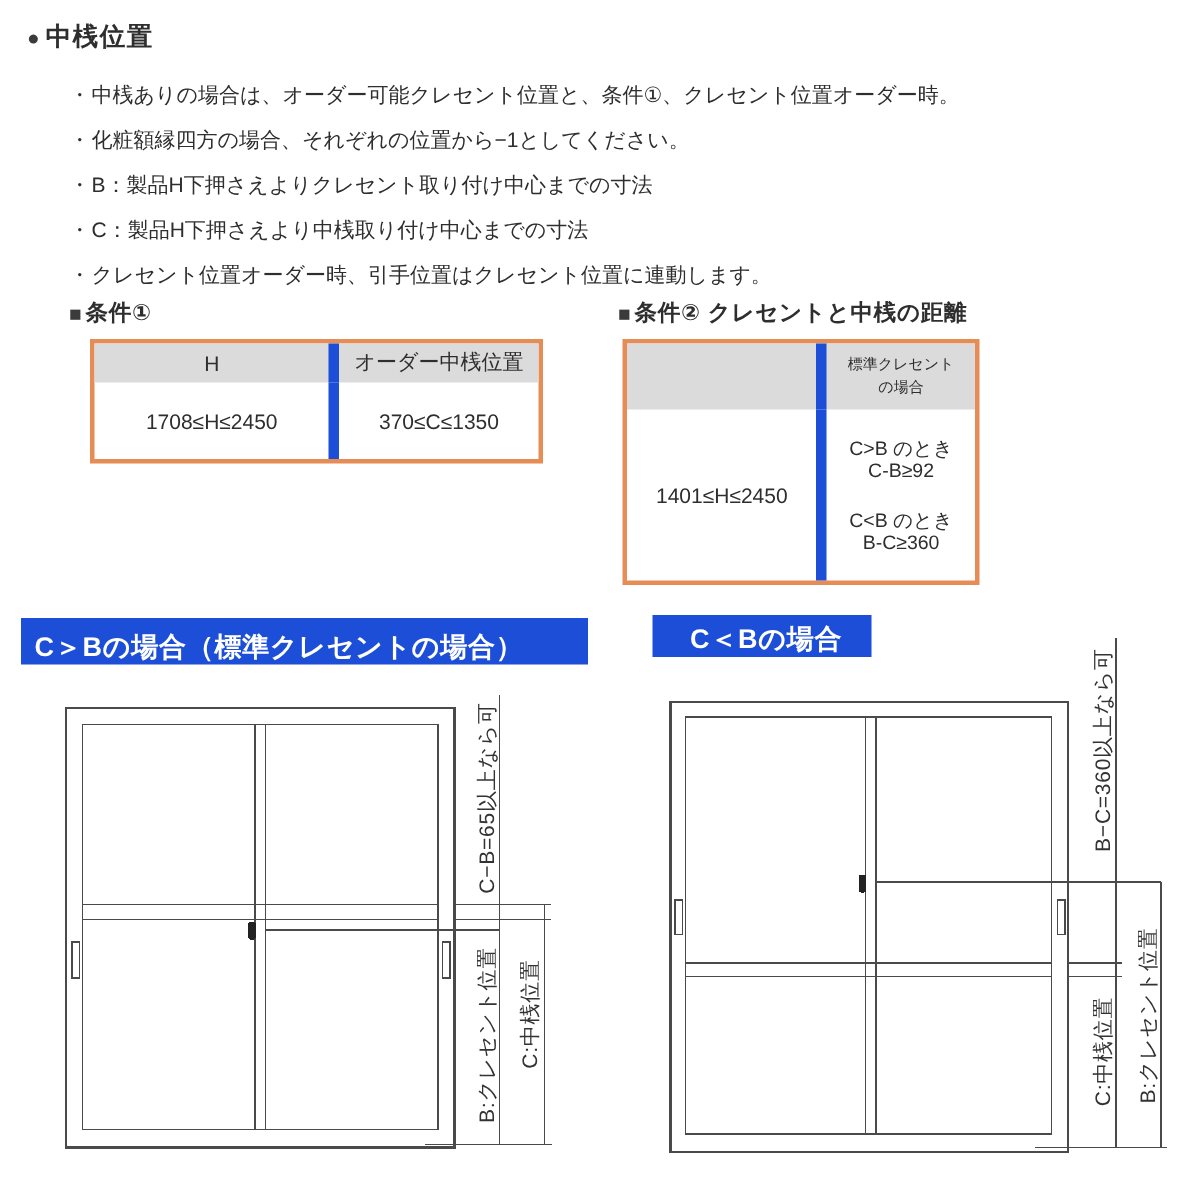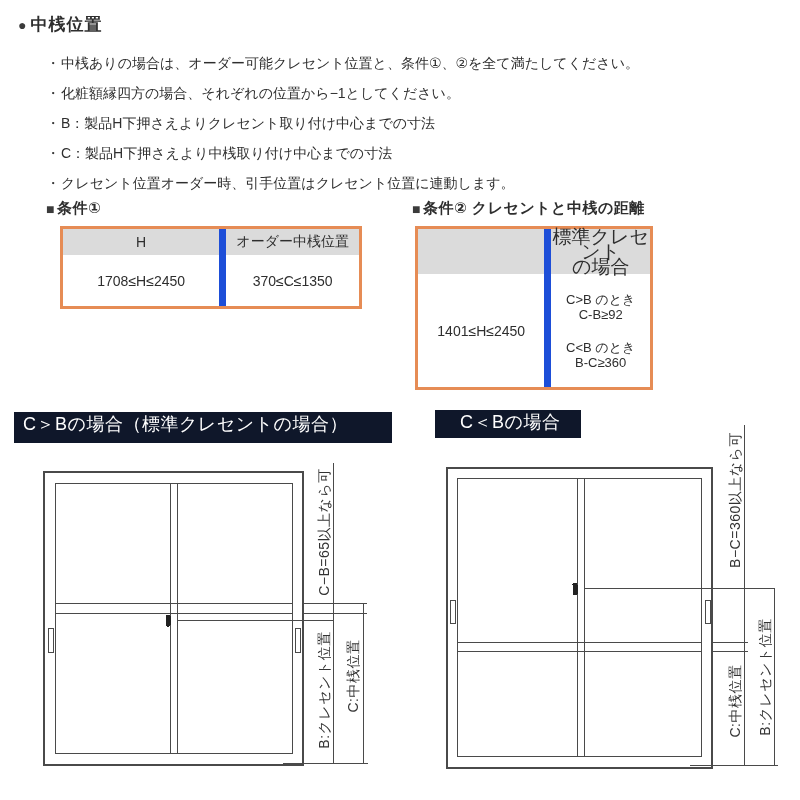--- a/index.html
+++ b/index.html
@@ -30,26 +30,26 @@
   table.spec th,table.spec td{border:7px solid #1d4ed8;padding:0;}
   table.spec th{background:#DBDBDB;font-weight:normal;}
   table.spec tr>*:first-child{border-left:none;}
   table.spec tr>*:last-child{border-right:none;}
   table.spec tr:first-child>*{border-top:none;}
   table.spec tr:last-child>*{border-bottom:none;}
   #t1 thead tr{height:26px;}
   #t1 col.c1{width:54%;} #t1 col.c2{width:46%;}
   #t2 thead tr{height:44px;}
   #t2 col.c1{width:56%;} #t2 col.c2{width:44%;}
-  #t2 th{font-size:19px;line-height:15px;}
+  #t2 th{font-size:10px;line-height:15px;}
   #t2 .cases{font-size:13px;line-height:15px;margin-top:10px;}
   #t2 .case + .case{margin-top:18px;}
   
-  .bar{position:absolute;background:#0f172a;color:#ffffff;font-weight:normal;font-size:18px;
-    display:flex;align-items:flex-start;padding:0 9px;box-sizing:border-box;letter-spacing:0.5px;
+  .bar{position:absolute;background:#1d4ed8;color:#ffffff;font-weight:bold;font-size:18px;
+    display:flex;align-items:flex-end;padding:0 9px;box-sizing:border-box;letter-spacing:0.5px;
     white-space:nowrap;}
   #bar-left{left:14px;top:412px;width:378px;height:31px;}
   #bar-right{left:435px;top:410px;width:146px;height:28px;padding-left:25px;}
   
   .diagram{position:absolute;}
   #diag-left{left:0;top:440px;}
   #diag-right{left:400px;top:400px;}
   .ln{stroke:#4a4a4a;stroke-width:1;fill:none;}
   .frame{stroke:#4a4a4a;stroke-width:1.4;fill:none;}
   .diagram text{font-size:14px;fill:#333;letter-spacing:0.5px;}
@@ -60,21 +60,21 @@
 <div id="canvas">
 
   <div class="heading">
     <span class="marker">●</span>
     <span>中桟位置</span>
   </div>
 
   <ul class="bullets">
     <li>
       <span class="bdot">・</span>
-      <span>中桟ありの場合は、オーダー可能クレセント位置と、条件①、②を全て満たしてください。</span>
+      <span>中桟ありの場合は、オーダー可能クレセント位置と、条件①、クレセント位置オーダー時。</span>
     </li>
     <li>
       <span class="bdot">・</span>
       <span>化粧額縁四方の場合、それぞれの位置から−1としてください。</span>
     </li>
     <li>
       <span class="bdot">・</span>
       <span>B：製品H下押さえよりクレセント取り付け中心までの寸法</span>
     </li>
     <li>

